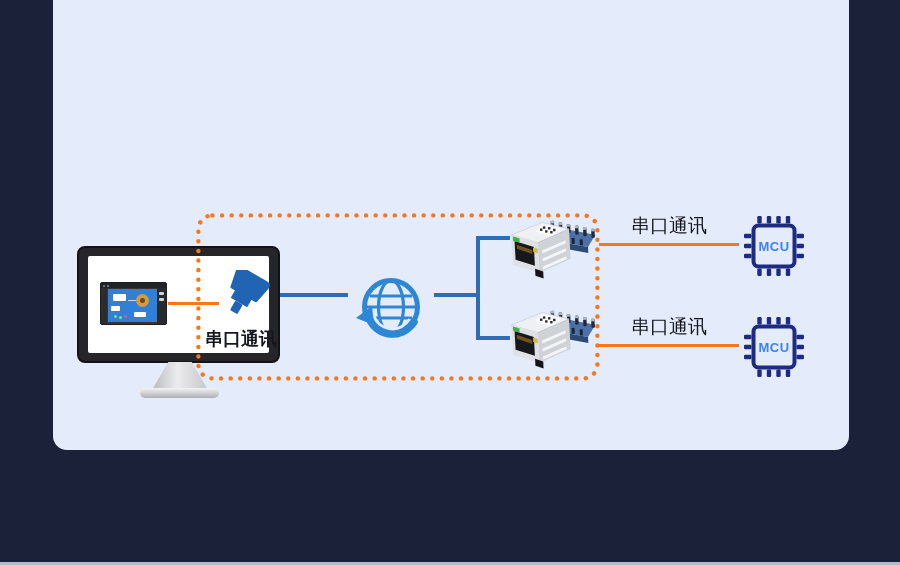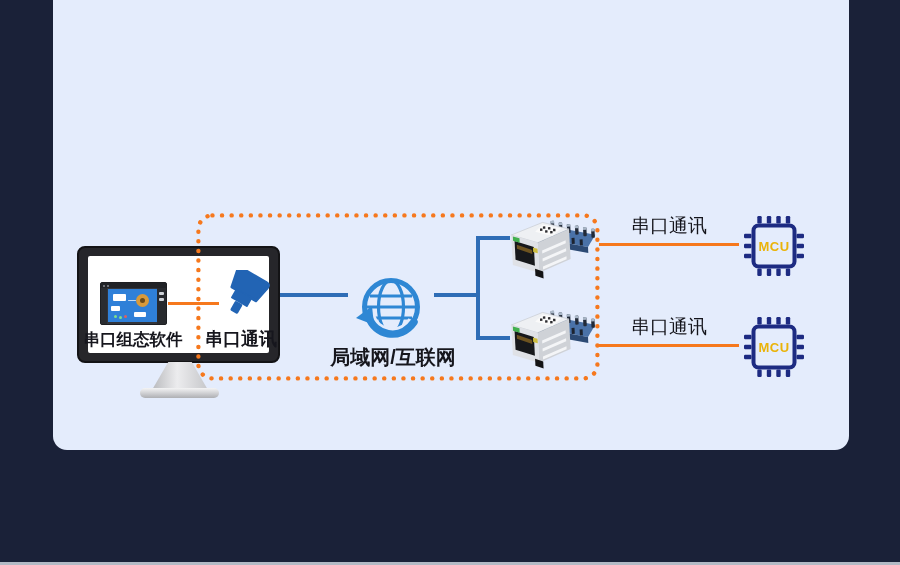--- a/index.html
+++ b/index.html
@@ -40,21 +40,21 @@
 
   
   .lbl{position:absolute;text-align:center;color:#16161D;font-weight:700;line-height:1.15;}
   .lbl-software{left:76px;top:330px;width:114px;font-size:16.5px;}
   .lbl-vport{left:195px;top:329px;width:92px;font-size:18px;}
   .lbl-network{left:300px;top:346px;width:186px;font-size:20px;}
   .lbl-serial{width:140px;font-size:19px;font-weight:400;color:#14141B;}
   .lbl-serial1{left:599px;top:215px;}
   .lbl-serial2{left:599px;top:316px;}
   .lbl-mcu{display:flex;align-items:center;justify-content:center;
-    color:#eab308;font-size:13px;font-weight:700;letter-spacing:.5px;}
+    color:#3b82f6;font-size:13px;font-weight:700;letter-spacing:.5px;}
 
   
   .hline,.vline{position:absolute;}
   .blue{background:#2E6DB6;}
   .orange{background:#F6781D;}
   .hline{height:3.6px;}
   .vline{width:3.6px;}
 </style>
 </head>
 <body>
@@ -94,42 +94,40 @@
   <div class="abs hline orange" style="left:168px;top:301.5px;width:51px"></div>
 
   <svg class="abs" style="left:218px;top:270px" width="54" height="62" viewBox="0 0 54 62">
     <g transform="rotate(30 27 28)" fill="#2264B4">
       <path d="M10,4 L38,4 Q42,4 41.2,8.2 L37.8,25 L10.2,25 L6.8,8.2 Q6,4 10,4 Z" stroke="#2264B4" stroke-width="3" stroke-linejoin="round"></path>
       <rect x="14.5" y="25" width="19" height="10" rx="1"></rect>
       <rect x="20" y="35" width="8.5" height="11" rx="1.5"></rect>
     </g>
   </svg>
 
-  <div class="lbl lbl-software">串口组态软件</div>
   <div class="lbl lbl-vport">串口通讯</div>
 
   <div class="abs hline blue" style="left:280px;top:293.2px;width:68px"></div>
   <div class="abs hline blue" style="left:434px;top:293.2px;width:45px"></div>
   <div class="abs vline blue" style="left:476px;top:236.2px;height:103.4px"></div>
   <div class="abs hline blue" style="left:479px;top:236.2px;width:31px"></div>
   <div class="abs hline blue" style="left:479px;top:336px;width:31px"></div>
 
   <svg class="abs" style="left:354px;top:272px" width="74" height="74" viewBox="0 0 74 74">
     <g fill="none" stroke="#2E87D4">
       <circle cx="37" cy="35" r="26.5" stroke-width="5"></circle>
       <ellipse cx="37" cy="35" rx="12.5" ry="26.5" stroke-width="3.2"></ellipse>
       <path d="M16,24 H58" stroke-width="3.2"></path>
       <path d="M10.5,35 H63.5" stroke-width="3.2"></path>
       <path d="M16,46 H58" stroke-width="3.2"></path>
     </g>
     <path d="M15,45 C20,63 46,70 60,50" fill="none" stroke="#E4ECFC" stroke-width="13"></path>
     <path d="M15,45 C20,63 46,70 60,50" fill="none" stroke="#2E87D4" stroke-width="7.5" stroke-linecap="round"></path>
     <polygon points="18,34 2,46 20,53" fill="#2E87D4"></polygon>
   </svg>
-  <div class="lbl lbl-network">局域网/互联网</div>
 
   <svg class="abs" style="left:504px;top:217px" width="94" height="62" viewBox="0 0 94 62">
     <g transform="rotate(-3 47 31)">
       <polygon points="42,8 92,20 84,32 34,20" fill="#4A72A8"></polygon>
       <polygon points="34,20 84,32 84,38 34,26" fill="#2C4A74"></polygon>
       <g fill="#222A38">
         <rect x="48" y="4" width="3.4" height="9" rx="0.8"></rect>
           <rect x="56" y="6" width="3.4" height="9" rx="0.8"></rect>
         <rect x="64" y="8" width="3.4" height="9" rx="0.8"></rect>
           <rect x="72" y="10" width="3.4" height="9" rx="0.8"></rect>

